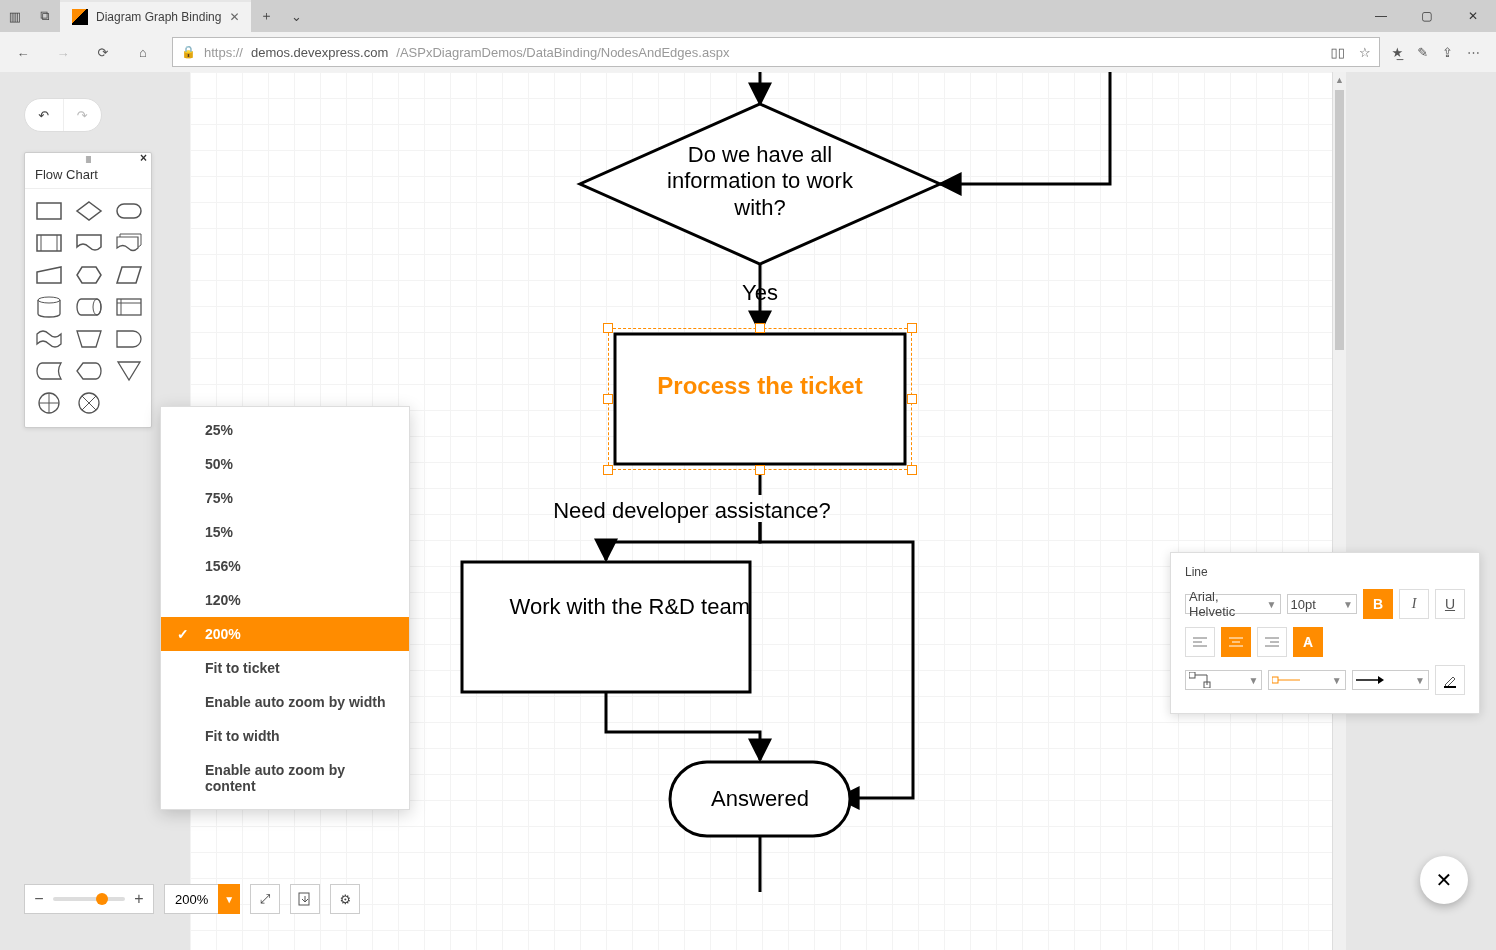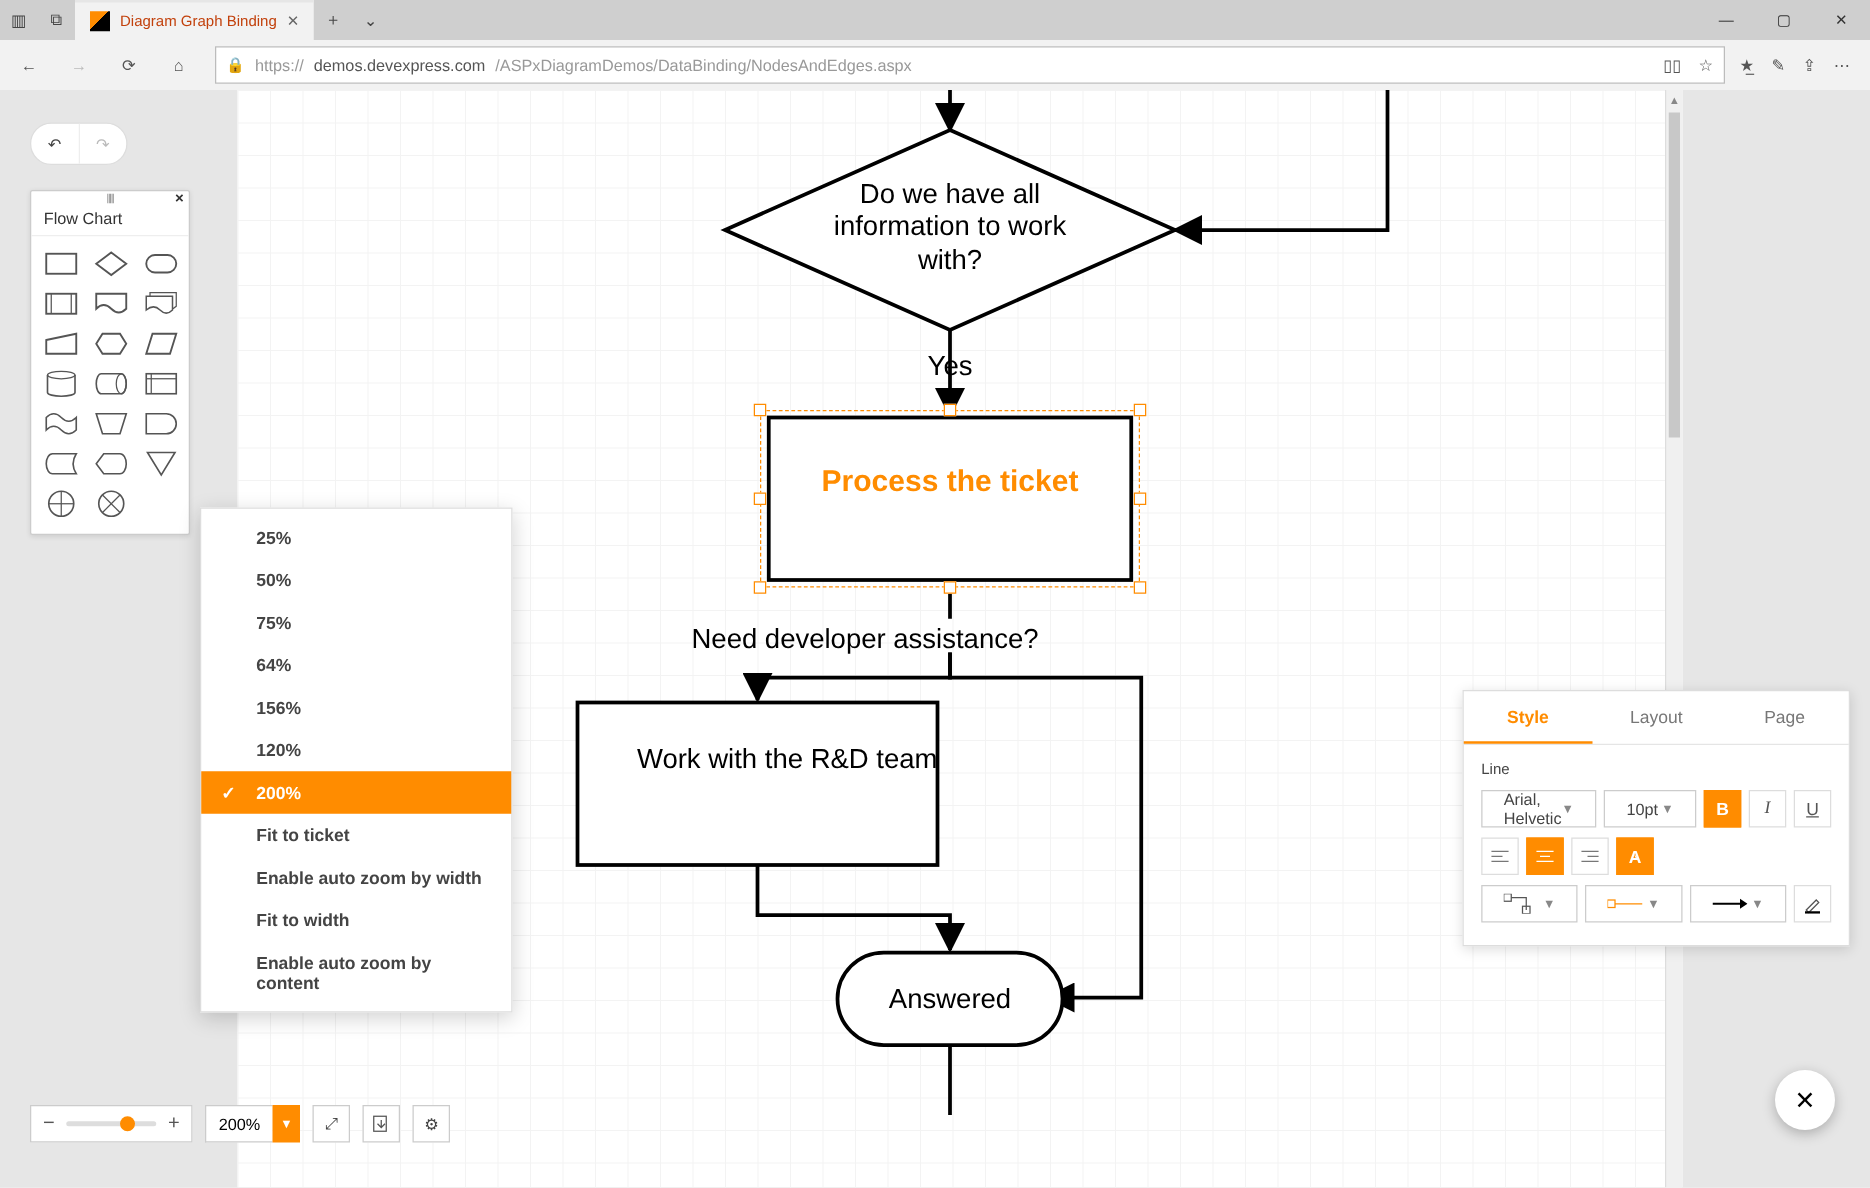--- a/index.html
+++ b/index.html
@@ -4,21 +4,21 @@
 <style>
 * { box-sizing: border-box; margin: 0; padding: 0; }
 html, body { width: 1496px; height: 950px; font-family: "Segoe UI", Arial, sans-serif; font-size: 13px; background: #e6e6e6; overflow: hidden; }
 
 
 .browser-top { display: flex; align-items: center; height: 32px; background: #cfcfcf; }
 .browser-top .win-btn { width: 30px; height: 32px; display:flex; align-items:center; justify-content:center; color:#444; }
 .tab { display:flex; align-items:center; gap:8px; height:32px; padding:0 12px; background:#e6e6e6; border-top:2px solid #e6e6e6; }
 .tab.active { background:#f2f2f2; }
 .tab .favicon { width:16px; height:16px; background:linear-gradient(135deg,#ff8c00 45%,#000 45%); }
-.tab .title { font-size:12px; color:#c2410c; max-width:170px; overflow:hidden; white-space:nowrap; }
+.tab .title { font-size:12px; color:#404040; max-width:170px; overflow:hidden; white-space:nowrap; }
 .tab .close-x { color:#666; font-size:12px; }
 .browser-top .spacer { flex:1; }
 .win-controls { display:flex; }
 .win-controls div { width:46px; height:32px; display:flex; align-items:center; justify-content:center; color:#333; font-size:12px; }
 
 .addr-bar { display:flex; align-items:center; height:40px; background:#f2f2f2; gap:6px; padding:0 6px; }
 .addr-bar .nav-btn { width:34px; height:34px; display:flex; align-items:center; justify-content:center; color:#555; }
 .addr-bar .nav-btn.disabled { color:#bbb; }
 .addr-box { flex:1; height:30px; border:1px solid #bcbcbc; background:#fff; display:flex; align-items:center; padding:0 8px; gap:8px; font-size:13px; color:#555; margin:0 6px; }
 .addr-box .lock { color:#888; font-size:12px; }
@@ -53,21 +53,21 @@
 .sel-box { position:absolute; border:1px dashed #ff8c00; }
 .sel-handle { position:absolute; width:10px; height:10px; background:#fff; border:1px solid #ff8c00; }
 
 
 .props { position:absolute; right:16px; top:480px; width:310px; background:#fff; border:1px solid #ddd; box-shadow:0 2px 10px rgba(0,0,0,0.15); padding-bottom:14px; }
 .props-tabs { display:flex; border-bottom:1px solid #e5e5e5; }
 .props-tabs div { flex:1; text-align:center; padding:12px 0; font-size:14px; color:#777; }
 .props-tabs div.active { color:#ff8c00; border-bottom:2px solid #ff8c00; font-weight:600; }
 .props .section-label { padding:12px 14px 6px; font-size:12px; color:#444; }
 .props .row { display:flex; gap:6px; padding:4px 14px; align-items:center; }
-.ctl { height:30px; border:1px solid #ccc; background:#fff; display:flex; align-items:center; padding:0 17px; font-size:13px; color:#444; }
+.ctl { height:20px; border:1px solid #ccc; background:#fff; display:flex; align-items:center; padding:0 3px; font-size:13px; color:#444; }
 .ctl .caret { margin-left:auto; color:#888; font-size:10px; }
 .sq-btn { width:30px; height:30px; border:1px solid #ddd; display:flex; align-items:center; justify-content:center; font-size:14px; color:#555; background:#fff;}
 .sq-btn.active { background:#ff8c00; color:#fff; border-color:#ff8c00; }
 .sq-btn.bold { font-weight:bold; }
 .sq-btn.italic { font-style:italic; font-family:Georgia, serif; }
 .sq-btn.uline { text-decoration: underline; }
 
 
 .zoom-menu { position:absolute; left:160px; bottom:140px; width:250px; background:#fff; border:1px solid #ddd; box-shadow:0 4px 16px rgba(0,0,0,0.18); padding:6px 0; }
 .zoom-menu .item { padding:9px 20px 9px 44px; font-size:14px; color:#444; position:relative;font-weight:bold; }
@@ -327,21 +327,21 @@
 
   <div style="position:absolute; right:150px; top:0; bottom:0; width:14px; background:#f0f0f0; border-left:1px solid #ddd;">
      <div style="position:absolute; top:2px; left:2px; right:2px; height:12px; display:flex; align-items:center; justify-content:center; color:#888; font-size:9px;">▲</div>
      <div style="position:absolute; top:18px; left:2px; right:2px; height:260px; background:#c8c8c8;"></div>
   </div>
 
   <div class="zoom-menu" id="zoom-menu">
       <div class="item">25%</div>
       <div class="item">50%</div>
       <div class="item">75%</div>
-      <div class="item">64%</div>
+      <div class="item">15%</div>
       <div class="item">156%</div>
       <div class="item">120%</div>
       <div class="item sel">200%</div>
       <div class="item">Fit to ticket</div>
       <div class="item">Enable auto zoom by width</div>
       <div class="item">Fit to width</div>
       <div class="item">Enable auto zoom by content</div>
     </div>
 
   <div class="bottom-bar">
@@ -360,25 +360,20 @@
     <div class="tool-sq">
         <svg width="16" height="16">
           <rect x="2" y="2" width="10" height="12" fill="none" stroke="#555"></rect>
           <path d="M8 5 v6 M5 8 l3 3 l3 -3" fill="none" stroke="#555"></path>
         </svg>
       </div>
     <div class="tool-sq">⚙</div>
   </div>
 
   <div class="props">
-    <div class="props-tabs" id="props-tabs">
-        <div class="active">Style</div>
-        <div>Layout</div>
-        <div>Page</div>
-      </div>
     <div class="section-label">Line</div>
     <div class="row">
       <div class="ctl" style="flex:1.4">
           <span>Arial, Helvetic</span>
           <span class="caret">▼</span>
         </div>
       <div class="ctl" style="flex:1">
           <span>10pt</span>
           <span class="caret">▼</span>
         </div>

